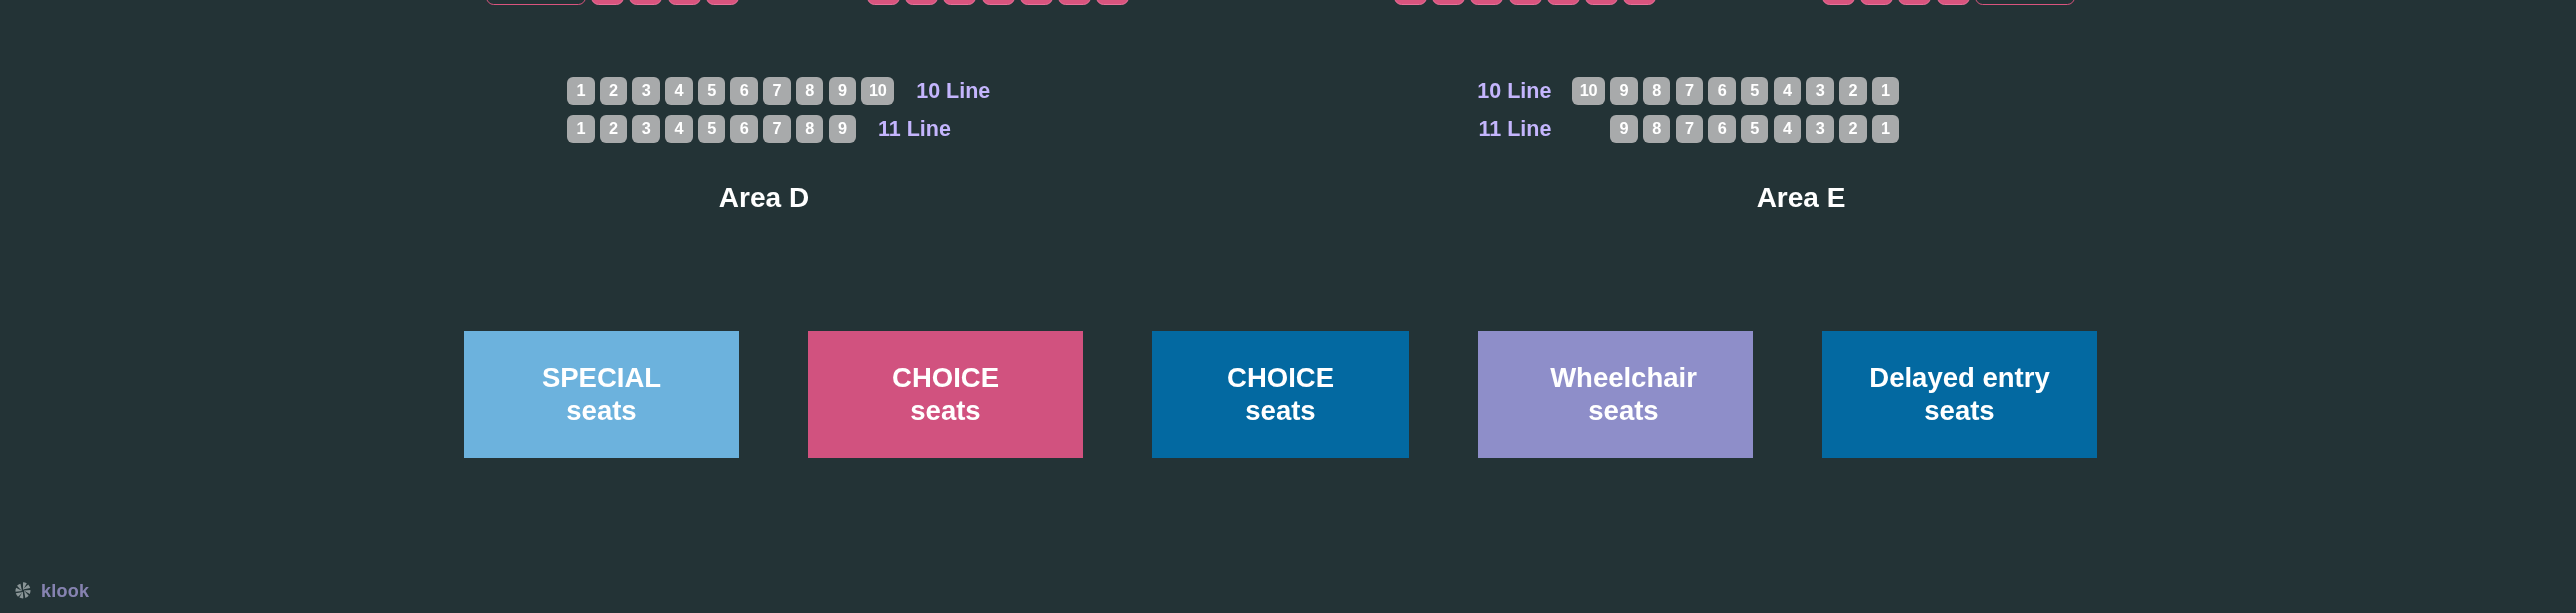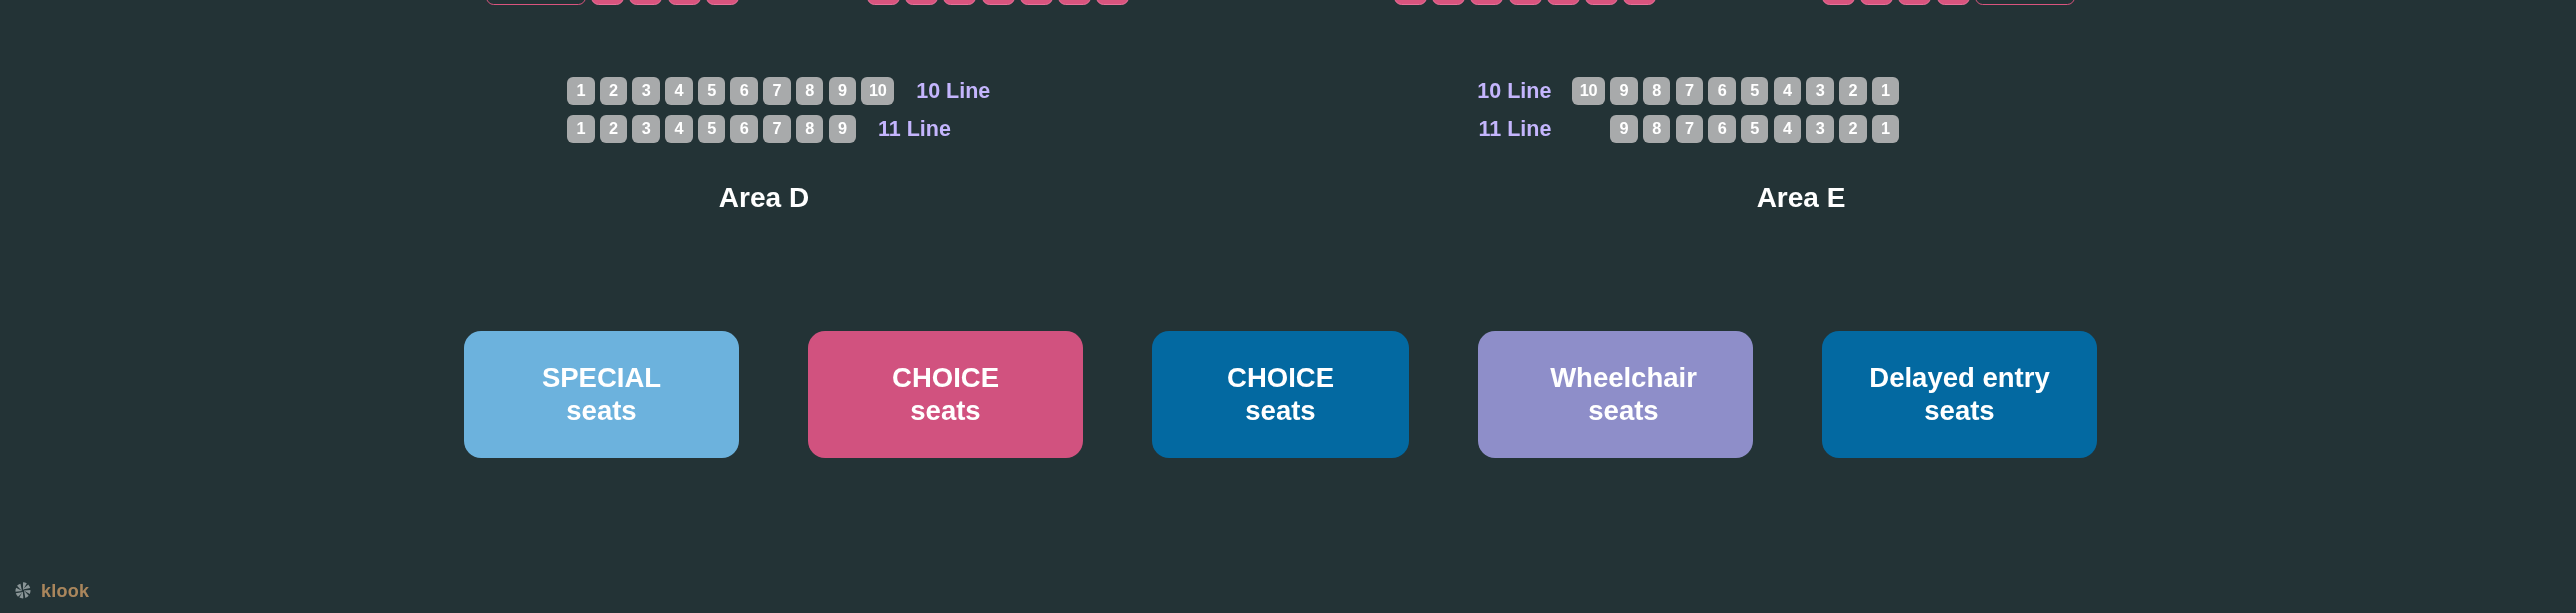--- a/index.html
+++ b/index.html
@@ -110,21 +110,21 @@
   .legend {
     position: absolute;
     left: 464px;
     top: 331px;
     display: flex;
     align-items: flex-start;
     gap: 0;
   }
   .legend-btn {
     height: 127px;
-    border-radius: 17px;
+    border-radius: 0;
     color: #ffffff;
     font-size: 27.5px;
     font-weight: 700;
     line-height: 1.18;
     text-align: center;
     display: flex;
     flex-direction: column;
     justify-content: center;
     align-items: center;
     box-sizing: border-box;
@@ -140,21 +140,21 @@
     position: absolute;
     left: 12px;
     top: 580px;
     display: flex;
     align-items: center;
     gap: 6.9px;
     opacity: 0.62;
   }
   .logo-mark { width: 22px; height: 22px; display: block; }
   .logo-text {
-    color: #fdba74;
+    color: #c4b5fd;
     font-size: 18px;
     font-weight: 700;
     letter-spacing: 0.3px;
   }
 </style>
 </head>
 <body>
 
 <div id="stage">
 

